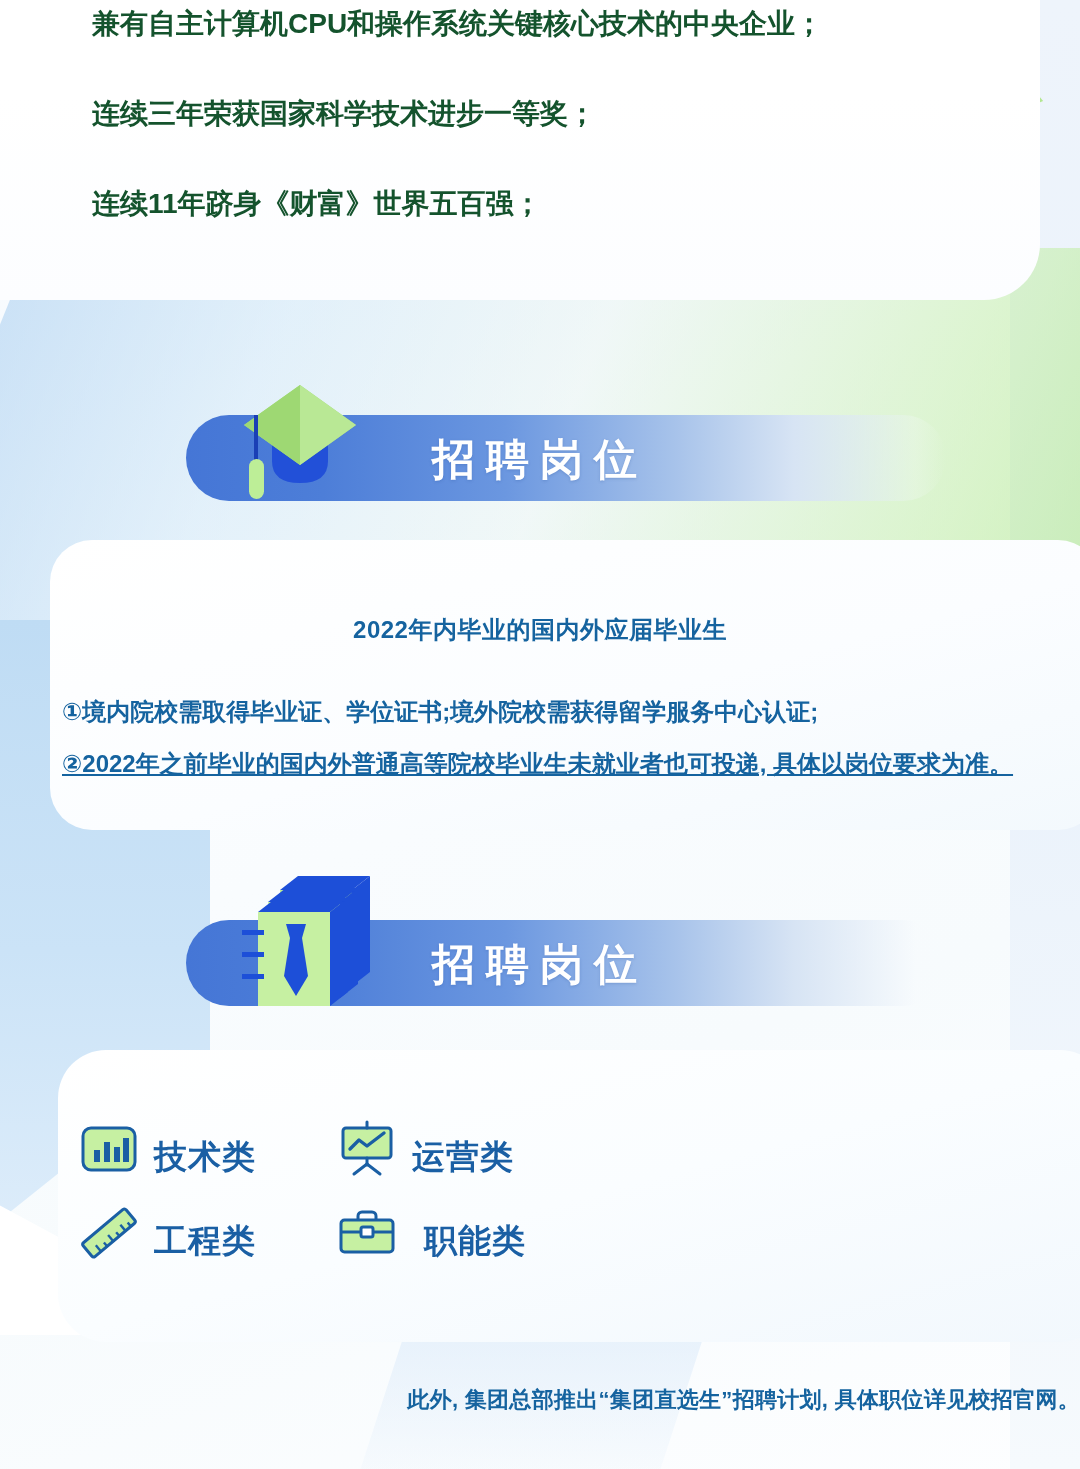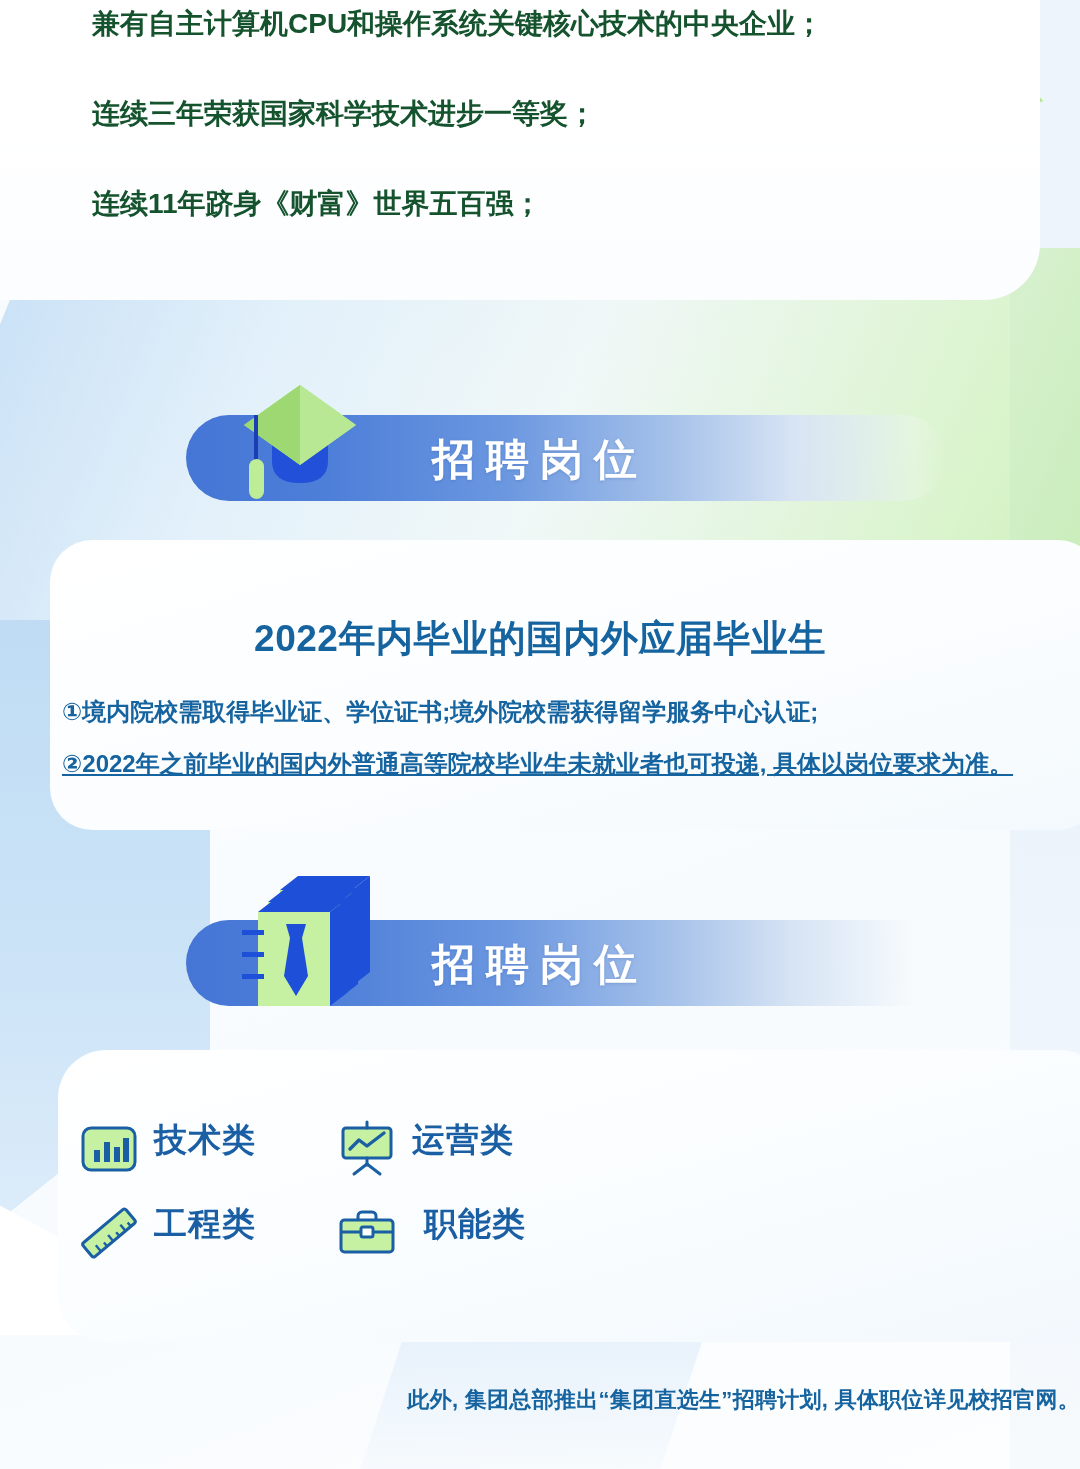--- a/index.html
+++ b/index.html
@@ -119,35 +119,35 @@
     position:absolute;left:246px;top:16px;
     font-size:43px;font-weight:bold;color:#ffffff;
     letter-spacing:11px;
     text-shadow:0 1px 3px rgba(40,80,150,.25);
   }
   .banner-icon{position:absolute;left:36px;top:-40px;width:150px;height:130px;}
 
   
   .target-title{
     position:absolute;left:0;right:0;top:614px;text-align:center;
-    font-size:37px;font-weight:bold;color:#15639f;letter-spacing:.5px;
+    font-size:24px;font-weight:bold;color:#15639f;letter-spacing:.5px;
   }
   .note{
     position:absolute;left:62px;width:980px;
     font-size:24px;font-weight:bold;color:#15639f;white-space:nowrap;
   }
   .note-1{top:696px;}
   .note-2{top:748px;text-decoration:underline;}
 
   
   .cat-grid{
     position:absolute;left:78px;top:1118px;width:950px;
   }
   .cat-row{display:flex;align-items:center;margin-bottom:22px;}
-  .cat-item{display:flex;align-items:flex-start;font-family:Liberation Mono, monospace;}
+  .cat-item{display:flex;align-items:flex-end;font-family:Liberation Mono, monospace;}
   .cat-ico{width:62px;height:62px;flex:0 0 62px;margin-right:14px;}
   .cat-label{
     font-size:33px;font-weight:bold;color:#1a5fa4;letter-spacing:1px;
     white-space:nowrap;
   }
   .w-tech{width:258px;}
   .w-ops{width:248px;}
   .w-manu{width:258px;}
   .w-cons{width:200px;}
   .w-eng{width:258px;}

